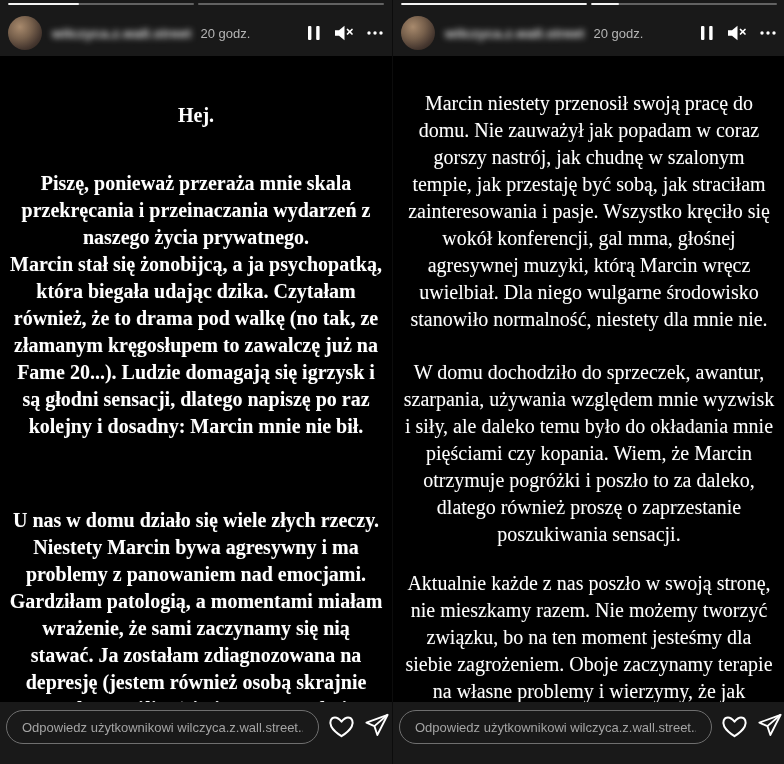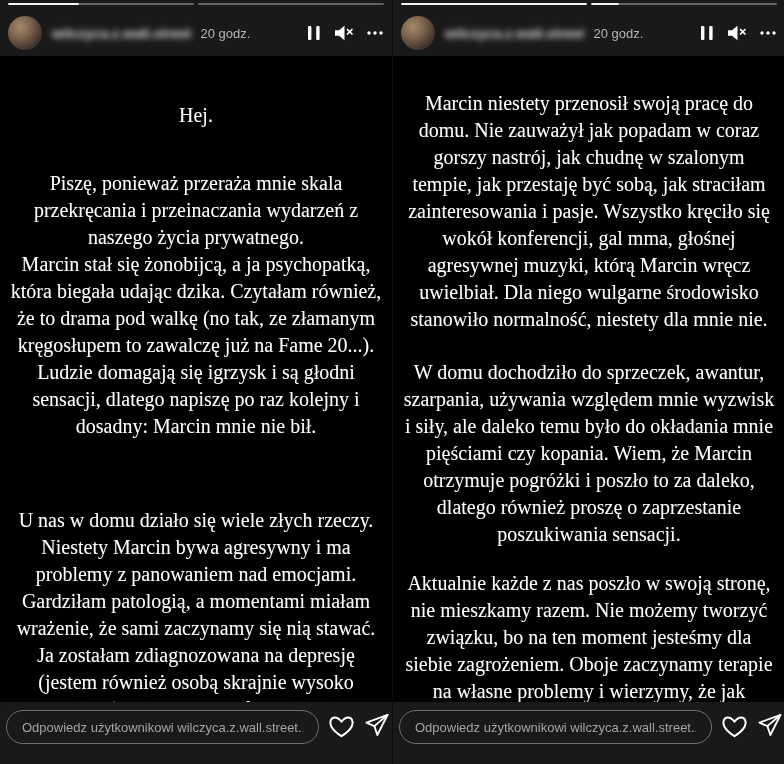--- a/index.html
+++ b/index.html
@@ -23,21 +23,21 @@
          filter:blur(3.4px);white-space:nowrap;max-width:140px;overflow:hidden;}
   .time{margin-left:9px;color:#b5b5b5;font-size:13px;white-space:nowrap;}
   .hdr-icons{margin-left:auto;display:flex;align-items:center;gap:13px;padding-right:1px;}
   .hdr-icons svg{display:block;}
 
   
   .story-body{position:absolute;top:56px;left:0;right:0;bottom:62px;background:#000;
               color:#fff;text-align:center;font-family:"Liberation Serif","DejaVu Serif",serif;
               font-size:20px;line-height:27px;padding:0 9px;box-sizing:border-box;}
   .story-body p{margin:0;white-space:pre-line;text-shadow:0 0 1px rgba(255,255,255,.25);}
-  .p0 .story-body{padding-top:46px;}
+  .p0 .story-body{padding-top:46px;font-weight:bold;}
   .p0 .story-body p.b0{margin-bottom:41px;}
   .p0 .story-body p.b1{margin-bottom:67px;}
   .p1 .story-body{padding-top:34px;}
   .p1 .story-body p.b0{margin-bottom:26px;}
   .p1 .story-body p.b1{margin-bottom:22px;}
 
   
   .footer{position:absolute;left:0;right:0;bottom:0;height:62px;background:#191919;
           display:flex;align-items:flex-start;padding:8px 2px 0 6px;box-sizing:border-box;gap:9px;}
   .reply-pill{flex:1;height:34px;min-width:0;}

